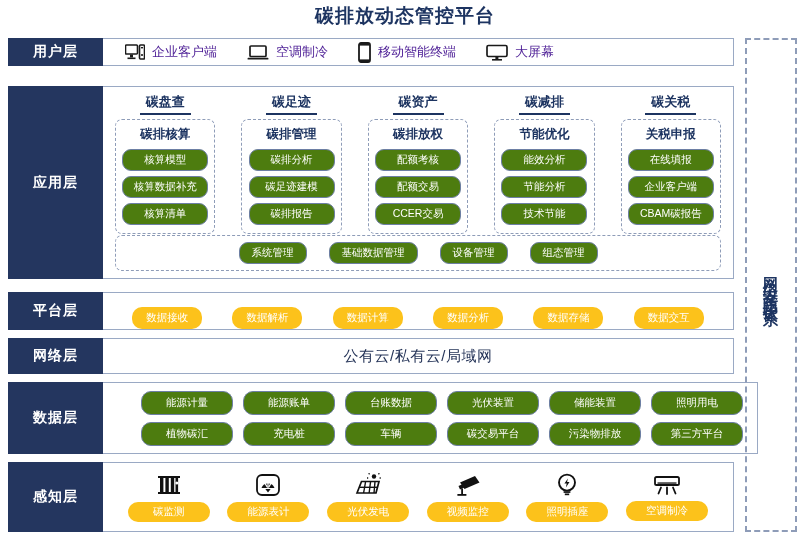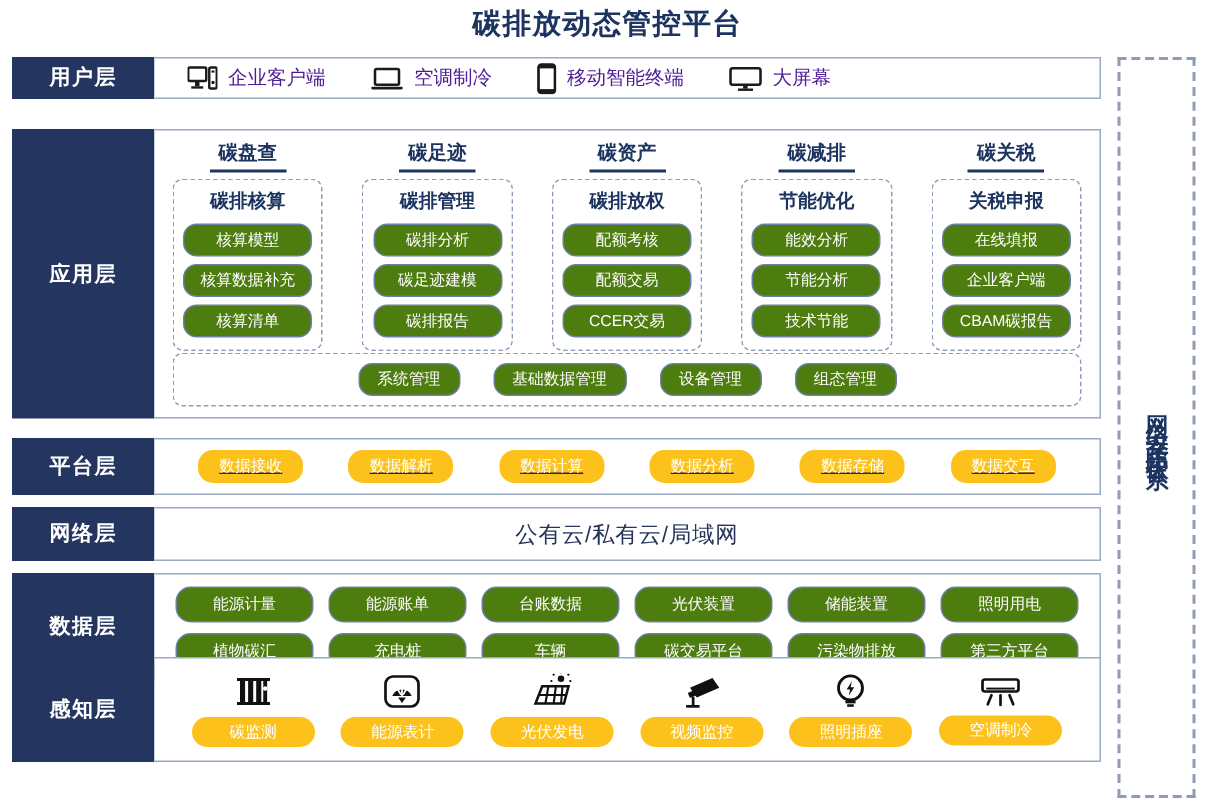--- a/index.html
+++ b/index.html
@@ -102,23 +102,22 @@
     height:34px;
     display:flex;align-items:center;justify-content:center;
     gap:22px;
   }
   .app-bottom .pill{padding:3px 12px;font-size:10.5px;}
 
   
   #row-platform{top:292px;height:38px;}
   .pill-row{
     height:100%;
-    display:flex;align-items:center;justify-content:space-around;
+    display:flex;align-items:flex-end;justify-content:space-around;
     padding:0 14px;
-    text-decoration:underline;
   }
   .pill-amber{
     font-size:10.5px;
     color:#ffffff;
     background:#fcc21b;
     border-radius:10px;
     padding:4px 14px;
     white-space:nowrap;
     text-align:center;
   }
@@ -128,27 +127,27 @@
   .net-text{
     height:100%;display:flex;align-items:center;justify-content:center;
     font-size:15px;color:#253458;letter-spacing:.5px;
   }
 
   
   #row-data{top:382px;height:72px;}
   .data-grid{
     height:100%;
     display:flex;flex-direction:column;justify-content:center;
-    gap:7px;padding:0 14px;
+    gap:7px;padding:0 14px;margin-left:24px;
   }
   .data-line{display:flex;justify-content:space-between;gap:10px;}
   .data-line .pill{width:92px;padding:4px 0;border-radius:10px;}
 
   
-  #row-sense{top:438px;height:70px;border-radius:32px;}
+  #row-sense{top:462px;height:70px;border-radius:32px;}
   .sense-row{
     height:100%;
     display:flex;align-items:center;justify-content:space-around;
     padding:0 16px;
   }
   .sense-item{
     display:flex;flex-direction:column;align-items:center;gap:5px;
     width:96px;
   }
   .sense-item .pill-amber{width:82px;padding:3px 0;font-size:10.5px;}

